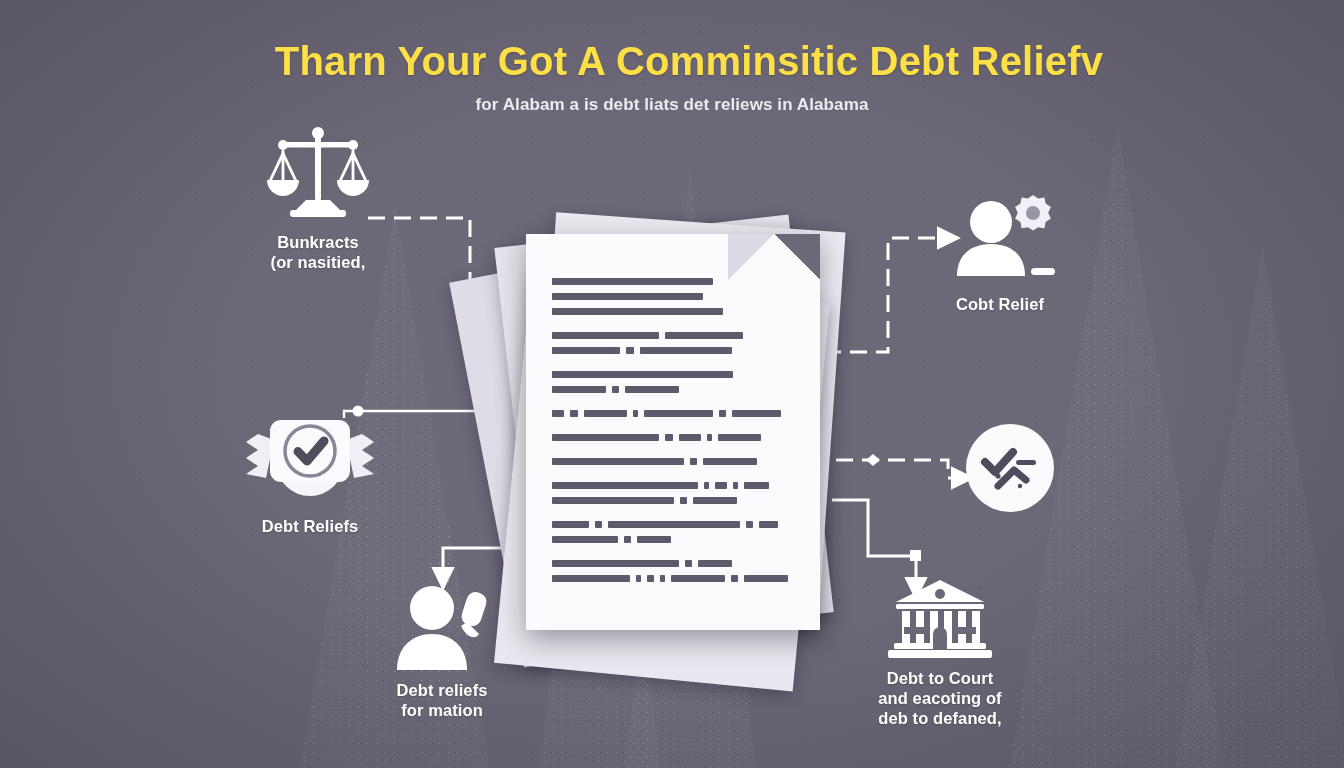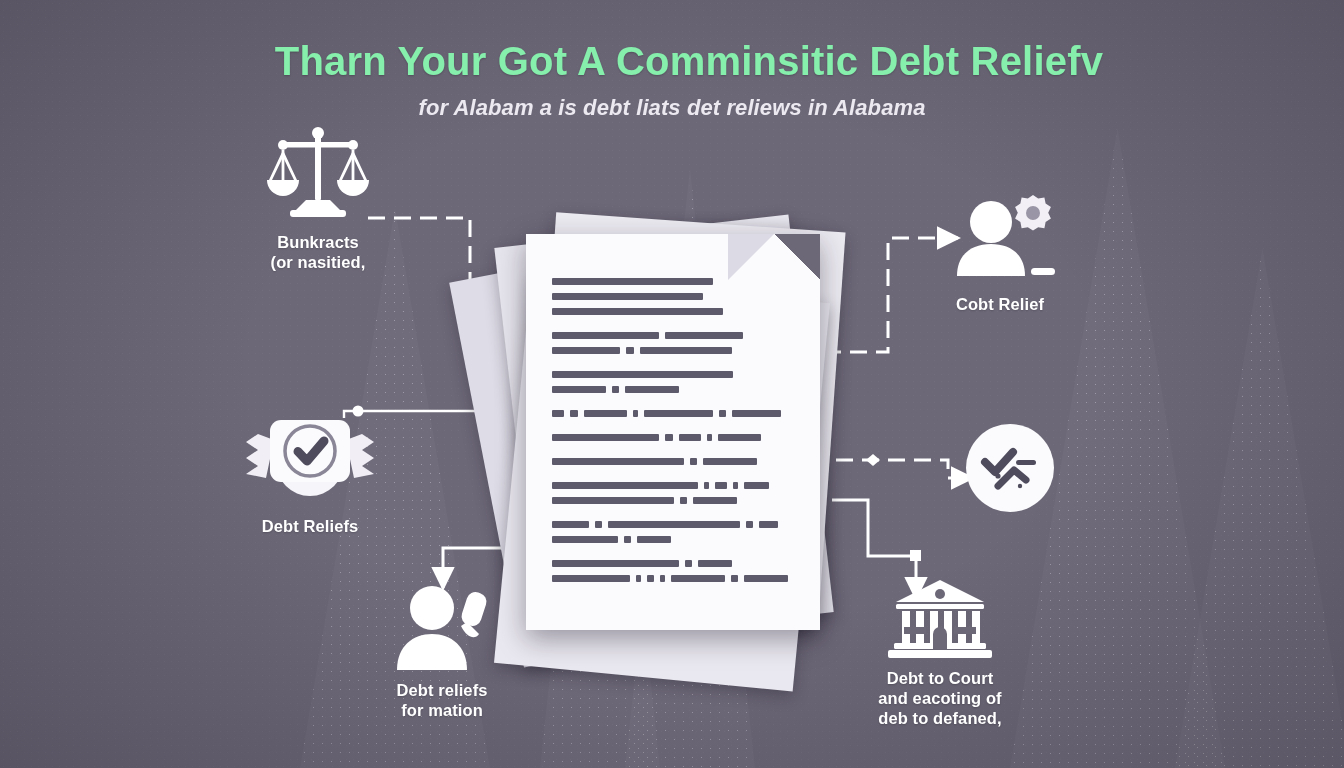--- a/index.html
+++ b/index.html
@@ -52,35 +52,34 @@
   #header {
     position: absolute;
     left: 0; right: 0;
     top: 40px;
     text-align: center;
     z-index: 9;
   }
   #title {
     font-size: 40px;
     font-weight: bold;
-    color: #86efac;
+    color: #fde047;
     letter-spacing: .2px;
     line-height: 1.05;
     text-shadow: 0 1px 2px rgba(0,0,0,0.22);
     white-space: nowrap;
     padding-left: 34px;
   }
   #subtitle {
     margin-top: 13px;
-    font-size: 22px;
+    font-size: 17px;
     font-weight: bold;
     color: #ece9f1;
     letter-spacing: .1px;
     white-space: nowrap;
-    font-style: italic;
   }
 
   
   #connectors {
     position: absolute;
     inset: 0;
     z-index: 4;
     pointer-events: none;
   }
 

